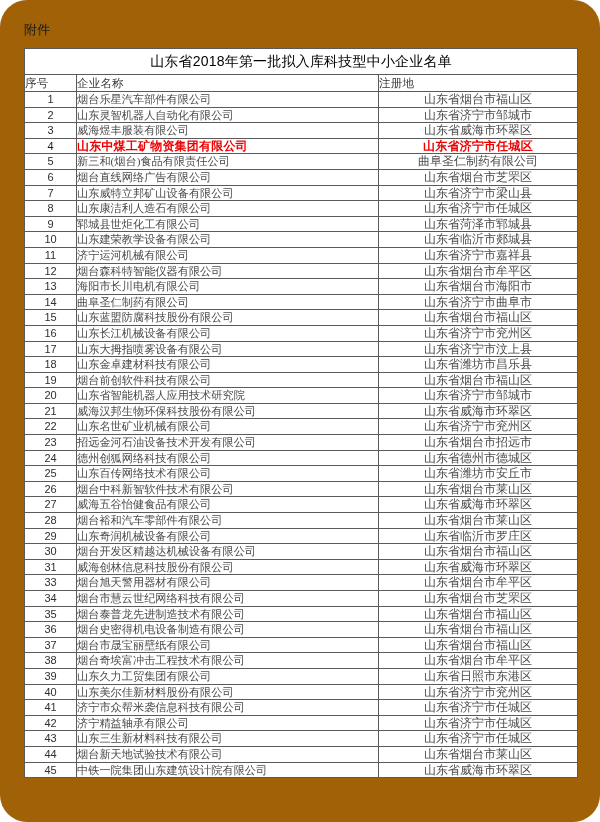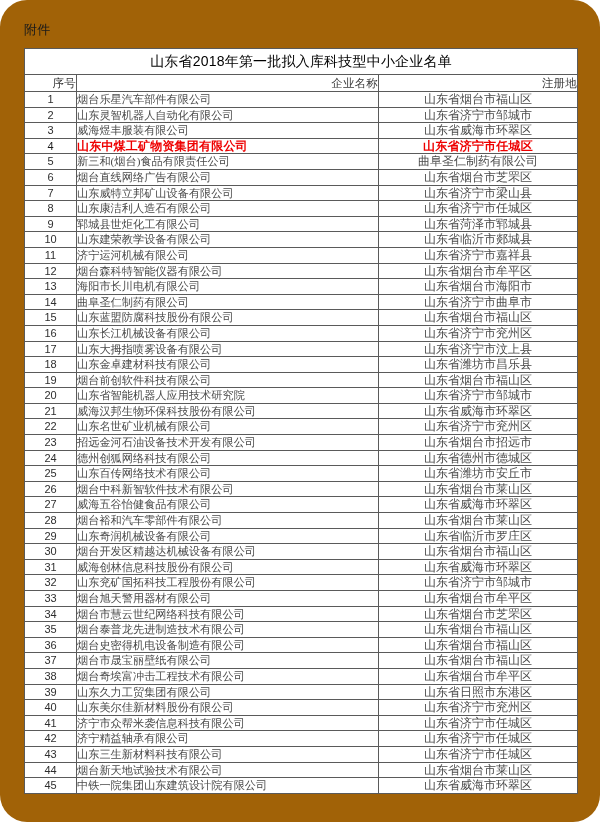--- a/index.html
+++ b/index.html
@@ -54,21 +54,21 @@
     height: 25px;
     text-align: center;
     font-size: 14px;
     font-weight: bold;
     letter-spacing: 0.2px;
     font-family: "Liberation Sans", "DejaVu Sans", sans-serif;
     color: #000000;
   }
   .head-cell {
     height: 16px;
-    text-align: right;
+    text-align: left;
     font-size: 11.5px;
     color: #3a3a3a;
     letter-spacing: 0.2px;
   }
   .col-idx { width: 52px; }
   .col-name { width: 302px; }
   .col-loc  { width: 199px; }
 
   tbody tr { height: 14.6px; }
   td.idx {
@@ -285,25 +285,20 @@
             <td class="idx">30</td>
             <td class="name">烟台开发区精越达机械设备有限公司</td>
             <td class="loc">山东省烟台市福山区</td>
           </tr>
           <tr>
             <td class="idx">31</td>
             <td class="name">威海创林信息科技股份有限公司</td>
             <td class="loc">山东省威海市环翠区</td>
           </tr>
           <tr>
-            <td class="idx">32</td>
-            <td class="name">山东兖矿国拓科技工程股份有限公司</td>
-            <td class="loc">山东省济宁市邹城市</td>
-          </tr>
-          <tr>
             <td class="idx">33</td>
             <td class="name">烟台旭天警用器材有限公司</td>
             <td class="loc">山东省烟台市牟平区</td>
           </tr>
           <tr>
             <td class="idx">34</td>
             <td class="name">烟台市慧云世纪网络科技有限公司</td>
             <td class="loc">山东省烟台市芝罘区</td>
           </tr>
           <tr>

